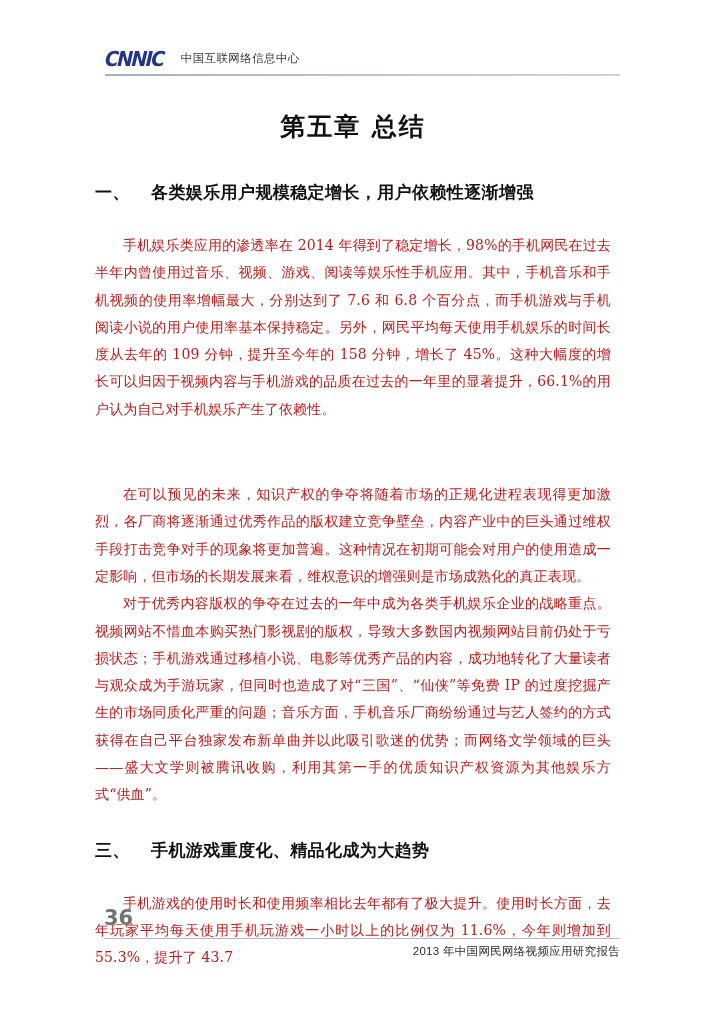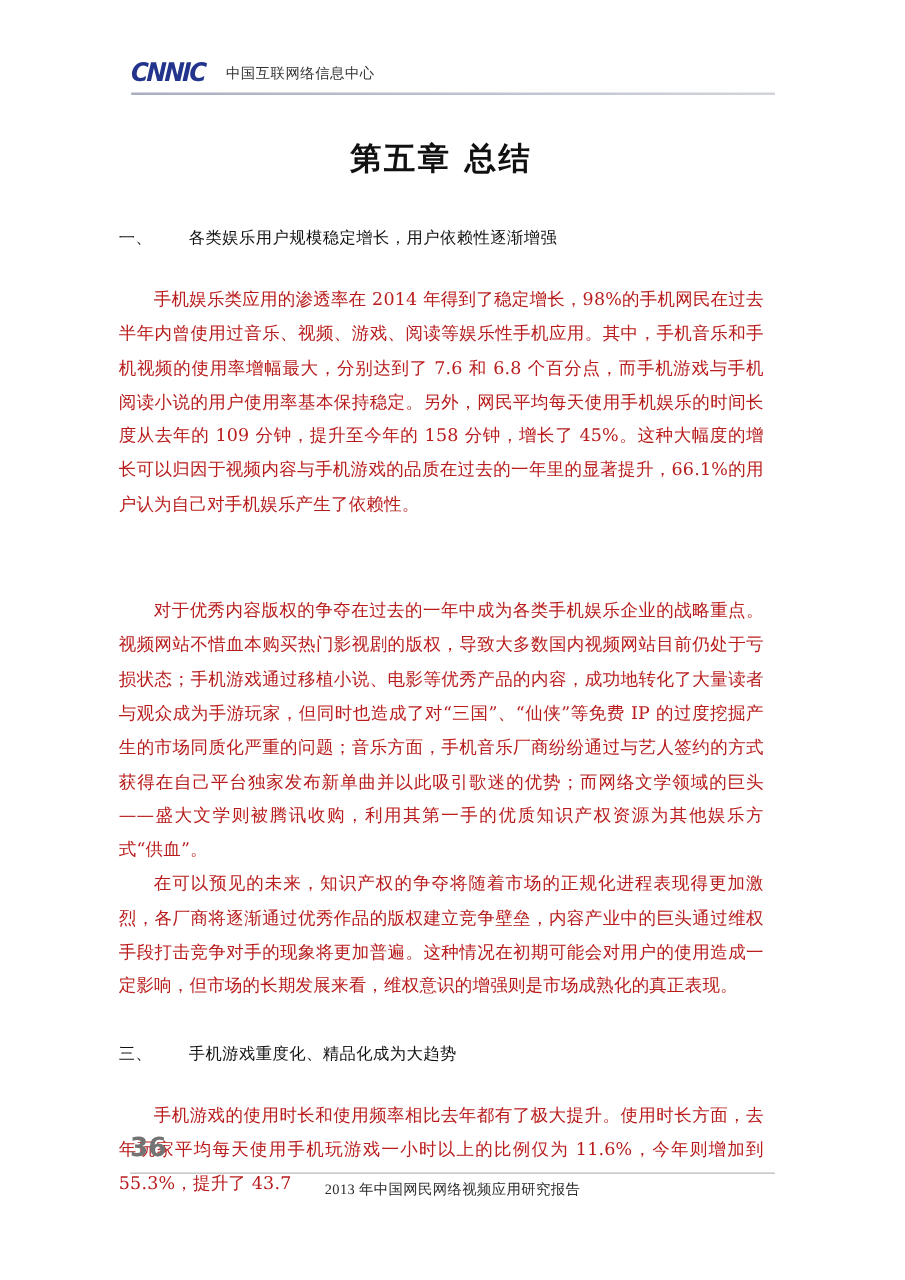--- a/index.html
+++ b/index.html
@@ -74,22 +74,22 @@
     font-family: "DejaVu Serif", "Liberation Serif", serif;
     font-weight: bold;
     font-size: 25px;
     letter-spacing: 2px;
     color: #111;
     margin: 14px 0 0 0;
     padding: 0;
   }
   .section-heading {
     font-family: "DejaVu Serif", "Liberation Serif", serif;
-    font-weight: normal;
-    font-size: 13px;
+    font-weight: bold;
+    font-size: 17px;
     color: #111;
     letter-spacing: .4px;
     margin: 0;
     padding: 0;
     white-space: nowrap;
   }
   .section-heading .num {
     display: inline-block;
     min-width: 56px;
   }
@@ -125,22 +125,22 @@
     top: 938px;
     width: 516px;
     height: 1px;
     background: #b9b9b9;
   }
   .footer-text {
     position: absolute;
     left: 104px;
     top: 944px;
     width: 516px;
-    text-align: center;
-    font-family: Liberation Serif, serif;
+    text-align: right;
+    font-family: Liberation Sans, sans-serif;
     font-size: 11.5px;
     color: #2b2b2b;
     letter-spacing: .3px;
   }
 </style>
 </head>
 <body>
 
 <div class="page">
 
@@ -160,22 +160,22 @@
 
     <h2 class="section-heading">
       <span class="num">一、</span><span>各类娱乐用户规模稳定增长，用户依赖性逐渐增强</span>
     </h2>
     <div class="gap-h2"></div>
     <p class="para">手机娱乐类应用的渗透率在 2014 年得到了稳定增长，98%的手机网民在过去半年内曾使用过音乐、视频、游戏、阅读等娱乐性手机应用。其中，手机音乐和手机视频的使用率增幅最大，分别达到了 7.6 和 6.8 个百分点，而手机游戏与手机阅读小说的用户使用率基本保持稳定。另外，网民平均每天使用手机娱乐的时间长度从去年的 109 分钟，提升至今年的 158 分钟，增长了 45%。这种大幅度的增长可以归因于视频内容与手机游戏的品质在过去的一年里的显著提升，66.1%的用户认为自己对手机娱乐产生了依赖性。</p>
 
     <div class="gap-sec"></div>
 
     <div class="gap-h2"></div>
+    <p class="para">在可以预见的未来，知识产权的争夺将随着市场的正规化进程表现得更加激烈，各厂商将逐渐通过优秀作品的版权建立竞争壁垒，内容产业中的巨头通过维权手段打击竞争对手的现象将更加普遍。这种情况在初期可能会对用户的使用造成一定影响，但市场的长期发展来看，维权意识的增强则是市场成熟化的真正表现。</p>
     <p class="para">对于优秀内容版权的争夺在过去的一年中成为各类手机娱乐企业的战略重点。视频网站不惜血本购买热门影视剧的版权，导致大多数国内视频网站目前仍处于亏损状态；手机游戏通过移植小说、电影等优秀产品的内容，成功地转化了大量读者与观众成为手游玩家，但同时也造成了对“三国”、“仙侠”等免费 IP 的过度挖掘产生的市场同质化严重的问题；音乐方面，手机音乐厂商纷纷通过与艺人签约的方式获得在自己平台独家发布新单曲并以此吸引歌迷的优势；而网络文学领域的巨头——盛大文学则被腾讯收购，利用其第一手的优质知识产权资源为其他娱乐方式“供血”。</p>
-    <p class="para">在可以预见的未来，知识产权的争夺将随着市场的正规化进程表现得更加激烈，各厂商将逐渐通过优秀作品的版权建立竞争壁垒，内容产业中的巨头通过维权手段打击竞争对手的现象将更加普遍。这种情况在初期可能会对用户的使用造成一定影响，但市场的长期发展来看，维权意识的增强则是市场成熟化的真正表现。</p>
 
     <div class="gap-sec"></div>
 
     <h2 class="section-heading">
       <span class="num">三、</span><span>手机游戏重度化、精品化成为大趋势</span>
     </h2>
     <div class="gap-h2"></div>
     <p class="para">手机游戏的使用时长和使用频率相比去年都有了极大提升。使用时长方面，去年玩家平均每天使用手机玩游戏一小时以上的比例仅为 11.6%，今年则增加到 55.3%，提升了 43.7</p>
 
   </div>

